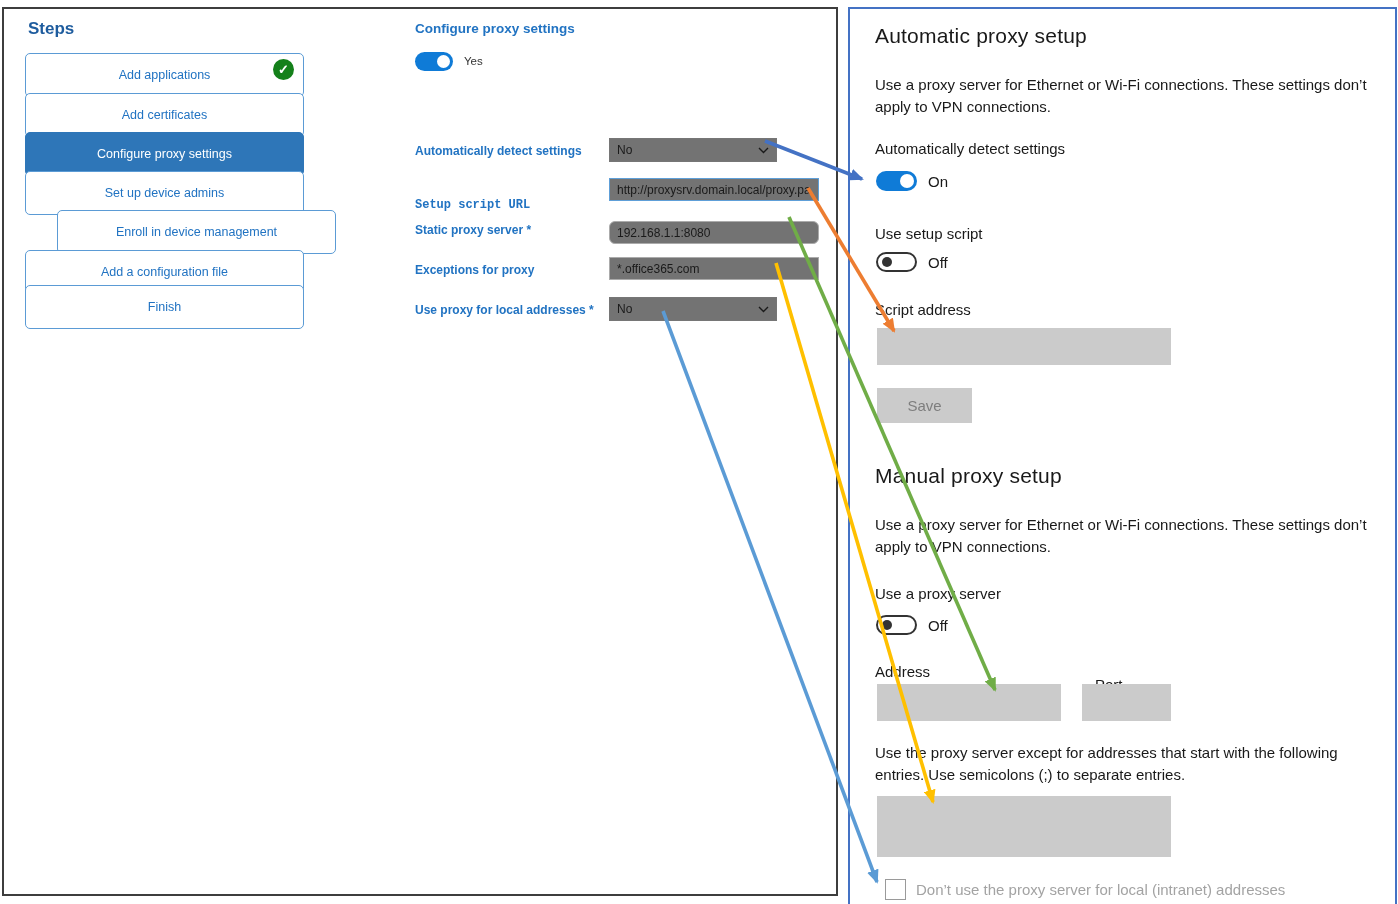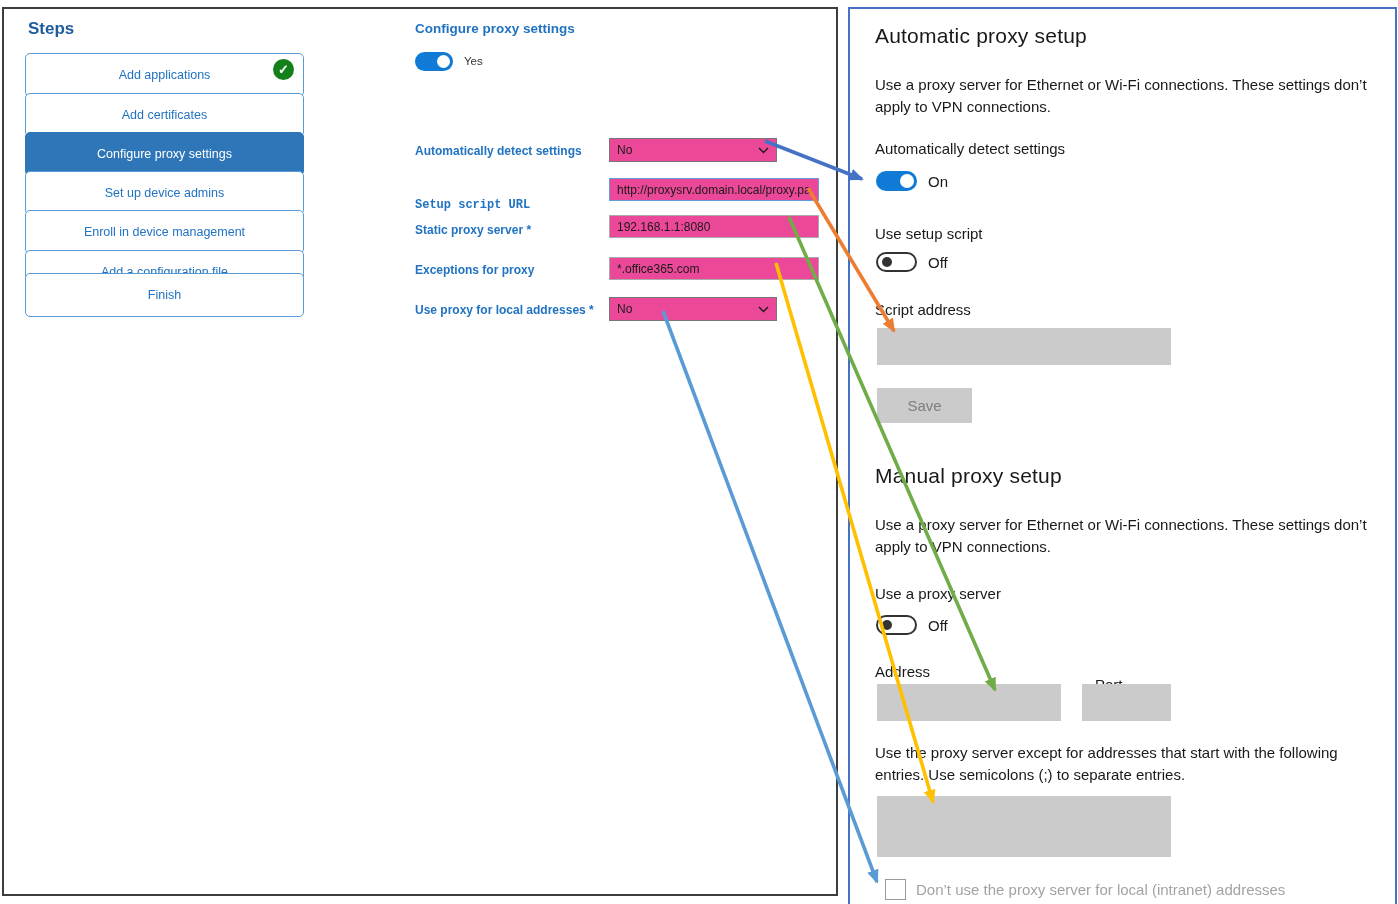--- a/index.html
+++ b/index.html
@@ -23,21 +23,21 @@
 
   
   .form-title { position:absolute; left:411px; top:12px; font-size:13.5px; font-weight:bold; color:#2173c2; }
 
   .toggle-sm { position:absolute; left:411px; top:43px; width:38px; height:19px; border-radius:10px;
     background:#0f7bd7; cursor:pointer; }
   .toggle-sm .knob { position:absolute; right:3px; top:3px; width:13px; height:13px; border-radius:50%; background:#fff; }
   .toggle-sm-label { position:absolute; left:460px; top:46px; font-size:11.5px; color:#333; }
 
   .field-label { position:absolute; left:411px; width:190px; font-size:12px; font-weight:bold; color:#2173c2; }
-  .ctl { position:absolute; left:605px; background:#ec4899; font-size:12px; color:#1a1a1a;
+  .ctl { position:absolute; left:605px; background:#737373; font-size:12px; color:#1a1a1a;
     display:flex; align-items:center; padding:0 7px; overflow:hidden; white-space:nowrap;text-align:right; }
   .select { width:168px; height:24px; border:1px solid #767676; justify-content:space-between; cursor:pointer; }
   .input  { width:210px; height:23px; border:1px solid #ababab; cursor:text; }
   .input.focused { border:1.5px solid #5e9fd8; }
   .chev { flex:0 0 auto; margin-left:6px; }
 
   
   .settings-panel { position:absolute; left:848px; top:7px; width:549px; height:897px;
     border:2px solid #4472c4; border-bottom:none; background:#fff; color:#191919; }
 
@@ -78,27 +78,27 @@
     </div>
     <div class="step-btn" style="top:84px;">
       <span>Add certificates</span>
     </div>
     <div class="step-btn selected" style="top:123px;">
       <span>Configure proxy settings</span>
     </div>
     <div class="step-btn" style="top:162px;">
       <span>Set up device admins</span>
     </div>
-    <div class="step-btn" style="top:201px;">
+    <div class="step-btn" style="top:201px;margin-left:32px;">
       <span>Enroll in device management</span>
     </div>
     <div class="step-btn" style="top:241px;text-align:right;">
       <span>Add a configuration file</span>
     </div>
-    <div class="step-btn" style="top:264px;">
+    <div class="step-btn" style="top:276px;">
       <span>Finish</span>
     </div>
 
     <div class="form-title">Configure proxy settings</div>
 
     <div class="toggle-sm">
         <span class="knob"></span>
       </div>
     <div class="toggle-sm-label">Yes</div>
 
@@ -109,21 +109,21 @@
           <polyline points="1,1 5.5,5.5 10,1" fill="none" stroke="#1a1a1a" stroke-width="1.4"></polyline>
         </svg>
     </div>
 
     <div class="field-label" style="top:189px;font-family:Liberation Mono, monospace;">Setup script URL</div>
     <div class="ctl input focused" style="top:169px;">
       <span>http://proxysrv.domain.local/proxy.pa</span>
     </div>
 
     <div class="field-label" style="top:214px;">Static proxy server *</div>
-    <div class="ctl input" style="top:206px;">
+    <div class="ctl input" style="top:212px;border-radius:6px;">
       <span>192.168.1.1:8080</span>
     </div>
 
     <div class="field-label" style="top:254px;">Exceptions for proxy</div>
     <div class="ctl input" style="top:248px;">
       <span>*.office365.com</span>
     </div>
 
     <div class="field-label" style="top:294px;">Use proxy for local addresses *</div>
     <div class="ctl select" style="top:288px;">

